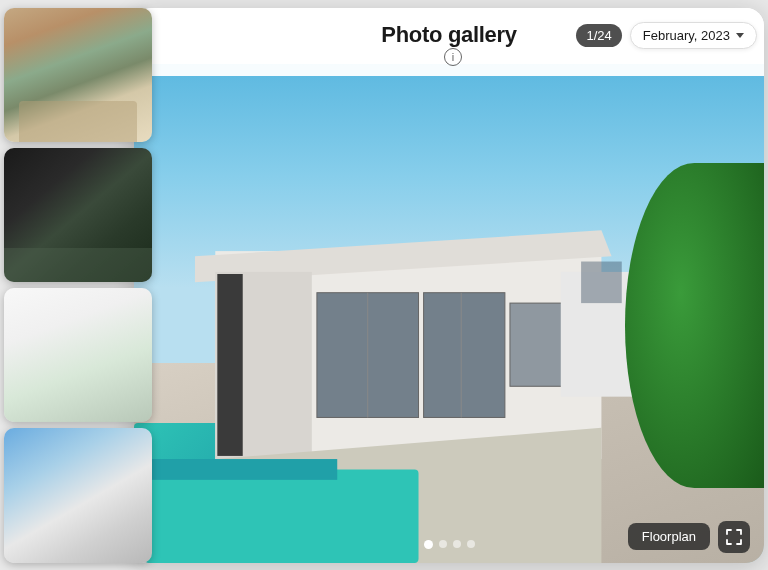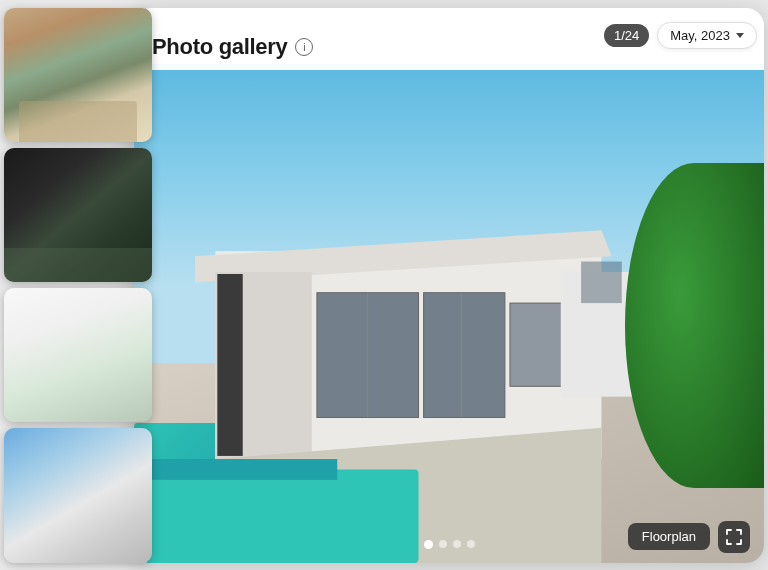--- a/index.html
+++ b/index.html
@@ -53,28 +53,29 @@
       bottom: 0;
       background: #fff;
       border-radius: 18px;
       box-shadow: 0 4px 24px rgba(0,0,0,0.18);
       overflow: hidden;
       z-index: 2;
     }
 
     .gallery-header {
       position: absolute;
-      top: 12px;
+      top: 0;
       left: 0;
       right: 0;
       padding: 14px 18px 10px 18px;
       z-index: 10;
       display: flex;
       align-items: center;
       background: rgba(255,255,255,0.95);
+      flex-direction: column;
     }
 
     .gallery-title {
       font-size: 22px;
       font-weight: 700;
       color: #1a1a1a;
       letter-spacing: -0.3px;
     }
 
     .info-icon {
@@ -355,21 +356,21 @@
     <div class="gallery-header">
       <span class="gallery-title">Photo gallery</span>
       <div class="info-icon">
         <span>i</span>
       </div>
     </div>
 
     <div class="top-right-controls">
       <div class="counter-badge">1/24</div>
       <div class="date-dropdown">
-        <span>May, 2023</span>
+        <span>February, 2023</span>
         <div class="chevron-down"></div>
       </div>
     </div>
 
     <div class="main-image">
       <div class="main-scene">
 
         <div class="sky"></div>
 
         <div class="patio"></div>

